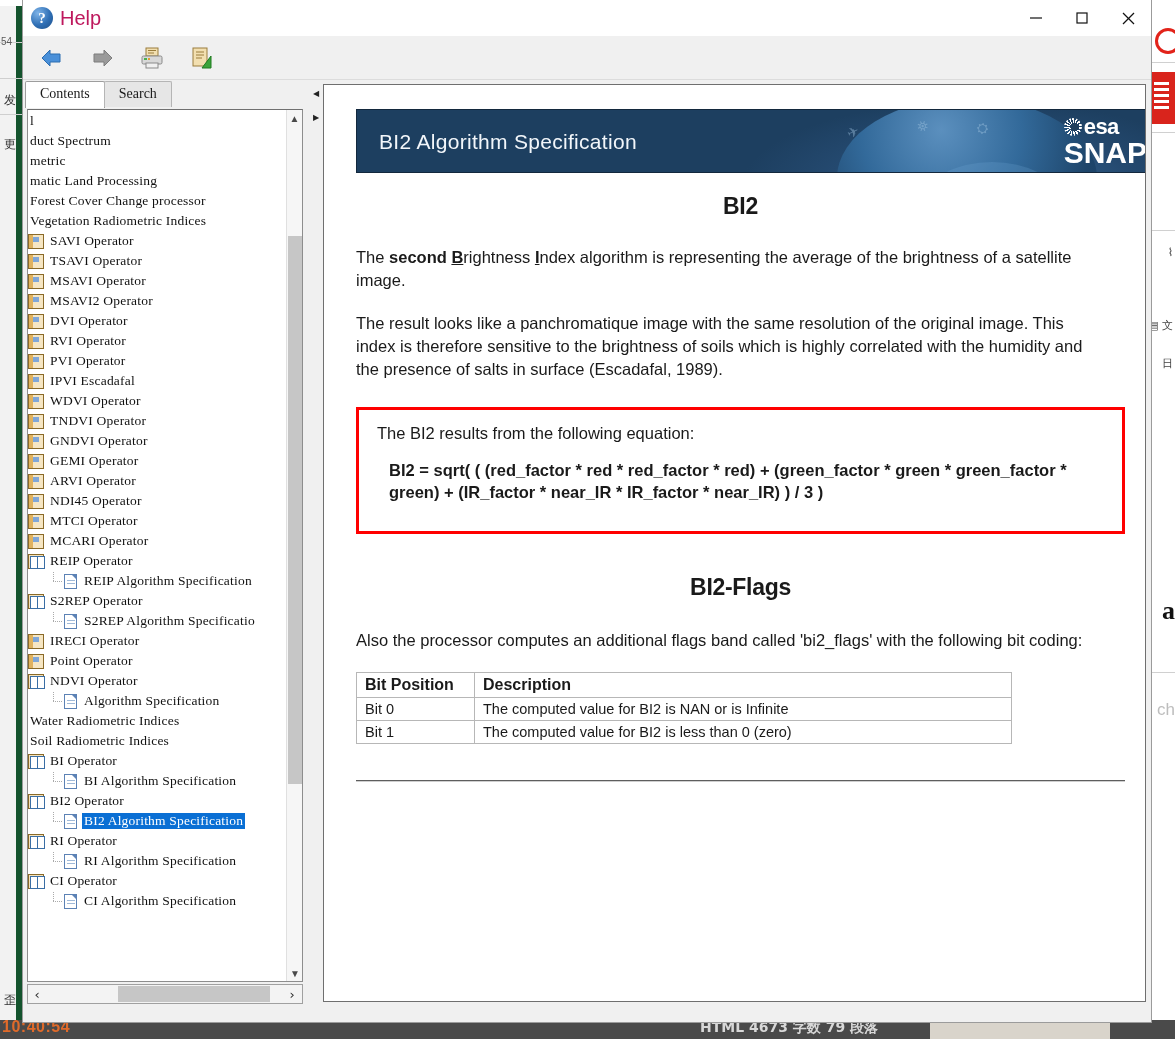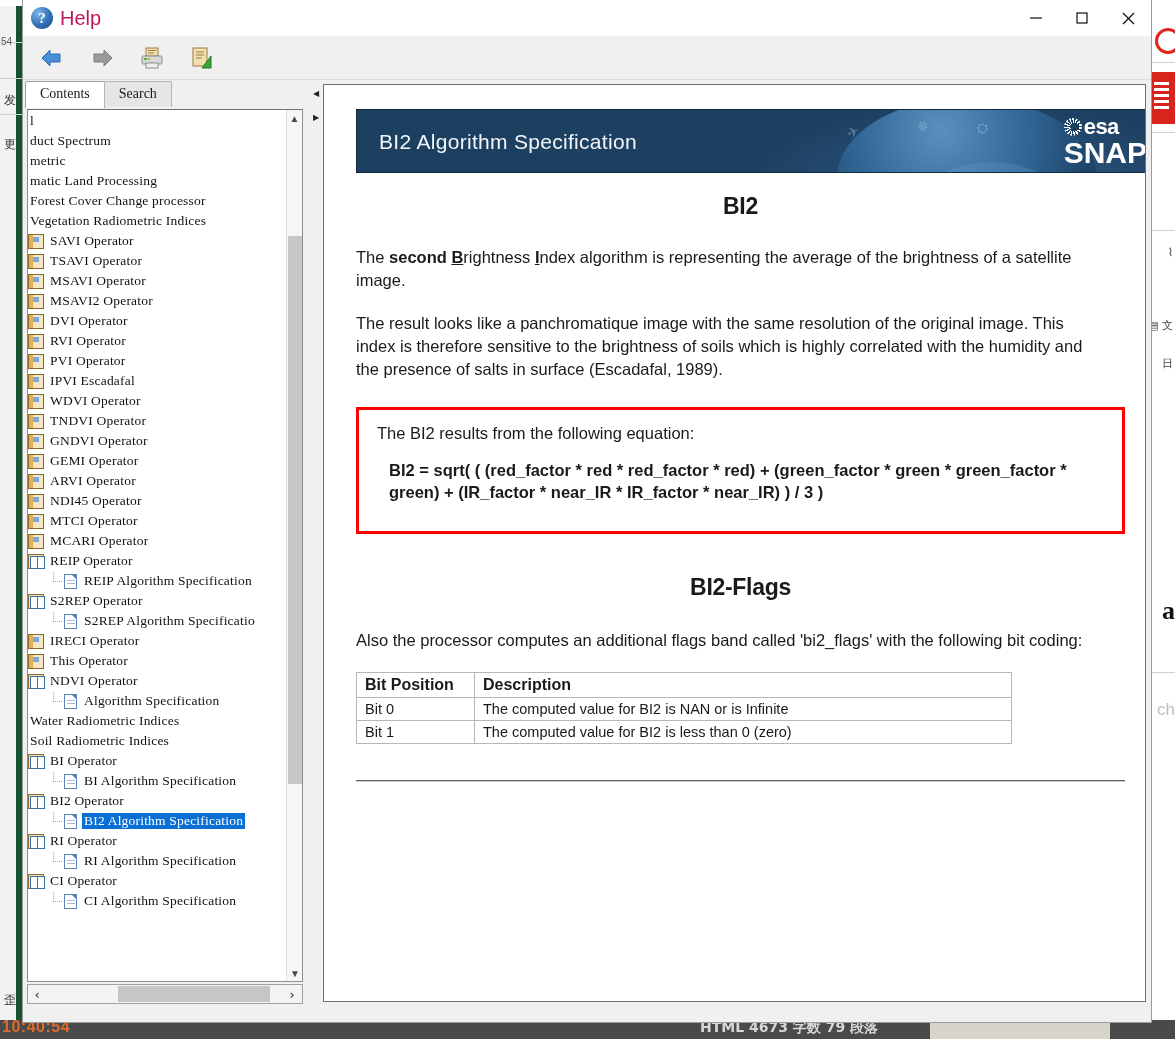--- a/index.html
+++ b/index.html
@@ -573,21 +573,21 @@
                 <span class="elbow"></span>
                 <span class="ic-page"></span>
                 <span class="tl">S2REP Algorithm Specificatio</span>
               </div>
               <div class="tree-row depth1">
                 <span class="ic ic-book-closed"></span>
                 <span class="tl">IRECI Operator</span>
               </div>
               <div class="tree-row depth1">
                 <span class="ic ic-book-closed"></span>
-                <span class="tl">This Operator</span>
+                <span class="tl">Point Operator</span>
               </div>
               <div class="tree-row depth1">
                 <span class="ic ic-book-open"></span>
                 <span class="tl">NDVI Operator</span>
               </div>
               <div class="tree-row depth2">
                 <span class="elbow"></span>
                 <span class="ic-page"></span>
                 <span class="tl">Algorithm Specification</span>
               </div>

